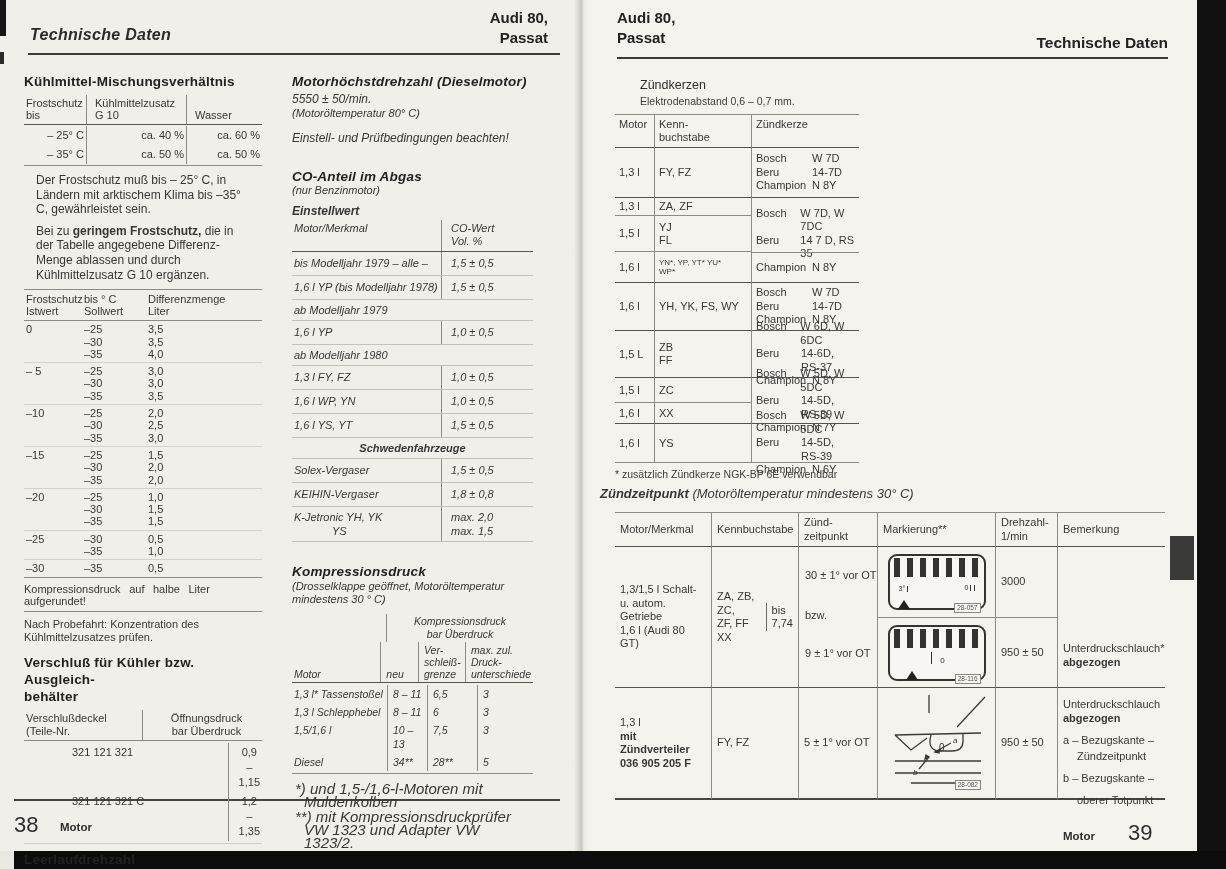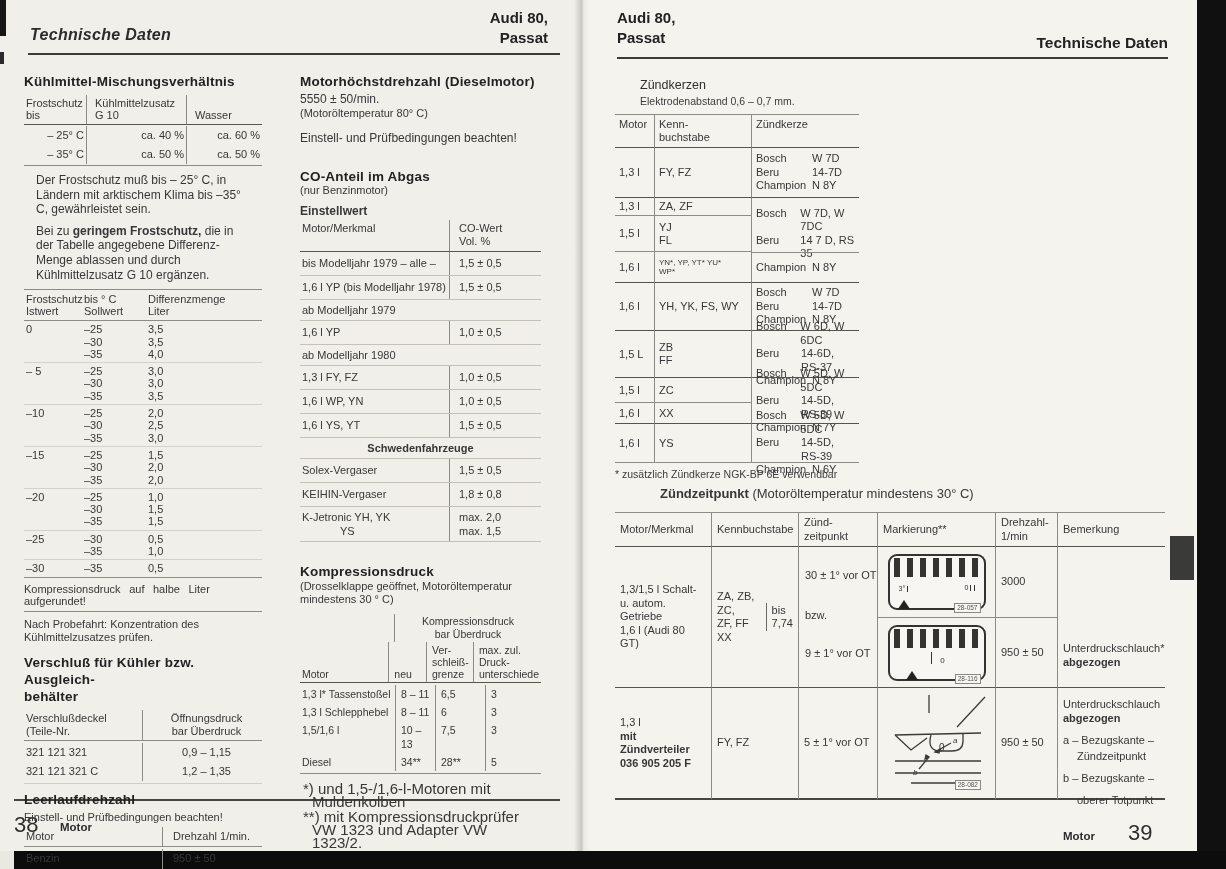--- a/index.html
+++ b/index.html
@@ -74,32 +74,32 @@
   .frost-note{font-size:11px;word-spacing:5.5px;padding:5px 0 4px 0;border-bottom:1px solid var(--mid);}
   .after-note{font-size:11px;line-height:1.25;margin:6px 0 10px 0;}
 
   .cap h3{white-space:pre-line;}
   .captbl{font-size:11px;}
   .captbl .thead{border-bottom:1px solid var(--mid);}
   .captbl .thead .tcell{line-height:13px;}
   .captbl .c0{width:118px;}
   .captbl .c1{flex:1;border-left:1px solid var(--mid);padding-left:10px;text-align:center;}
   .captbl .tbody{padding:2px 0;border-bottom:1px solid rgba(110,108,100,.25);}
-  .captbl .tbody .tcell{line-height:15px;}
+  .captbl .tbody .tcell{line-height:15px;margin-left:46px;}
 
   .idle{font-size:11px;margin-top:2px;}
   .idle-note{font-size:11px;margin:2px 0 4px 0;}
   .idle .thead{border-bottom:1px solid var(--mid);}
   .idle .c0{flex:1;}
   .idle .c1{width:100px;border-left:1px solid var(--mid);padding-left:10px;}
   .idle .seg1{padding:2px 0;border-bottom:1px solid rgba(110,108,100,.25);}
   .idle .tcell{line-height:15px;}
 
   
-  .mcol{left:300px;top:74px;width:241px;}
+  .mcol{left:292px;top:74px;width:241px;font-style:italic;}
   .maxrpm .v1{font-size:12px;margin-top:1px;}
   .maxrpm .v2{font-size:11px;margin-top:1px;}
   .maxrpm .nt{font-size:12px;margin-top:12px;}
 
   .co-sec{margin-top:24px;}
   .co-sub{font-size:11px;margin-top:-2px;}
   .co-setlabel{font-size:12px;font-weight:bold;margin:8px 0 2px 0;}
   .co{font-size:11px;}
   .co .thead{border-bottom:1px solid var(--dark);}
   .co .thead .tcell{line-height:13px;padding-bottom:3px;}
@@ -141,21 +141,21 @@
   .vr{border-right:1px solid var(--mid);}
   .hb{border-bottom:1px solid var(--dark);}
   .hbl{border-bottom:1px solid var(--mid);}
   .th-top{border-top:1px solid var(--mid);}
   .tiny{font-size:8px;line-height:9px;}
   .plugrows .trow .c0{width:56px;padding:0;}
   .plugrows .trow .tcell{padding:0;line-height:13.5px;}
   .pt-fn{left:615px;top:468px;font-size:10.5px;color:#3d3d3d;}
 
   
-  .tt-head{left:660px;top:486px;font-size:13px;}
+  .tt-head{left:600px;top:486px;font-size:13px;font-style:italic;}
   .tt{left:615px;top:512px;width:550px;display:grid;
       grid-template-columns:97px 87px 79px 118px 62px 107px;
       grid-template-rows:35px 71px 70px 112px;
       font-size:11px;}
   .tc{padding:4px 5px;display:flex;flex-direction:column;justify-content:center;line-height:13.5px;}
   .tt .th{border-top:1px solid var(--mid);border-bottom:1px solid var(--dark);}
   .bb-dark{border-bottom:1px solid var(--dark);}
   .bb-hair{border-bottom:1px solid var(--mid);}
   .bb-end{border-bottom:2px solid #48473f;}
   .kenn1{flex-direction:row;align-items:center;}

